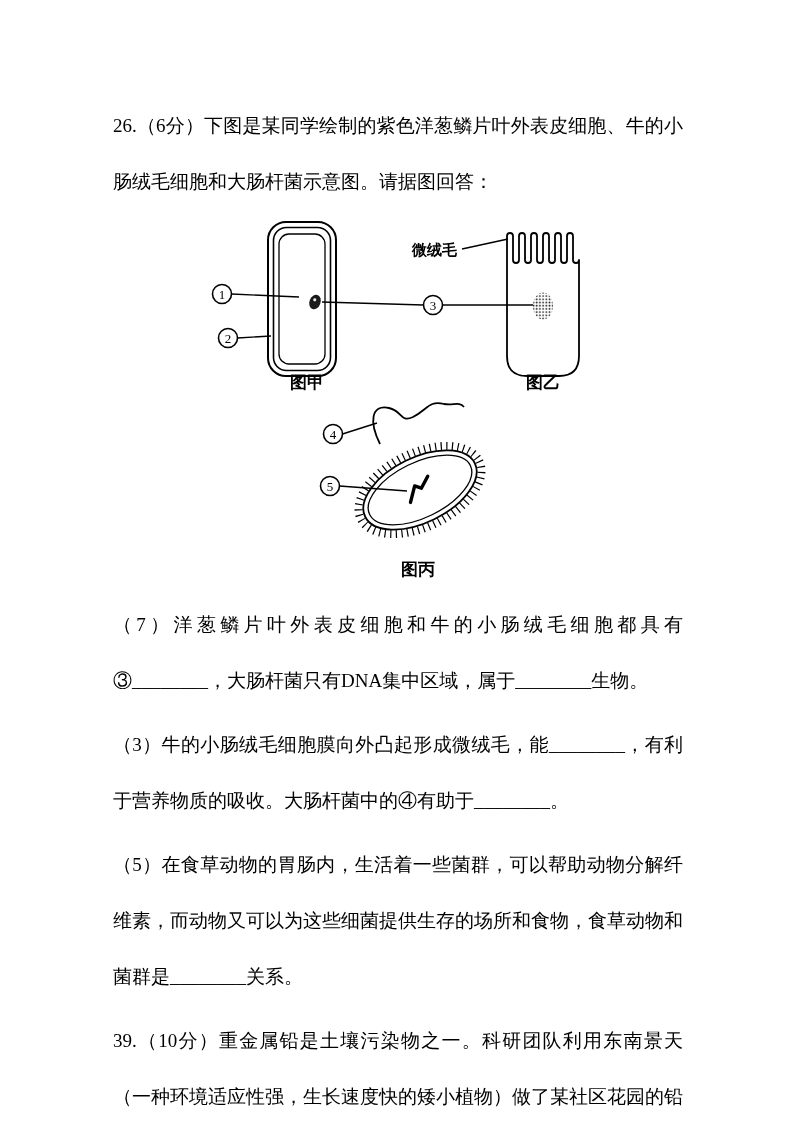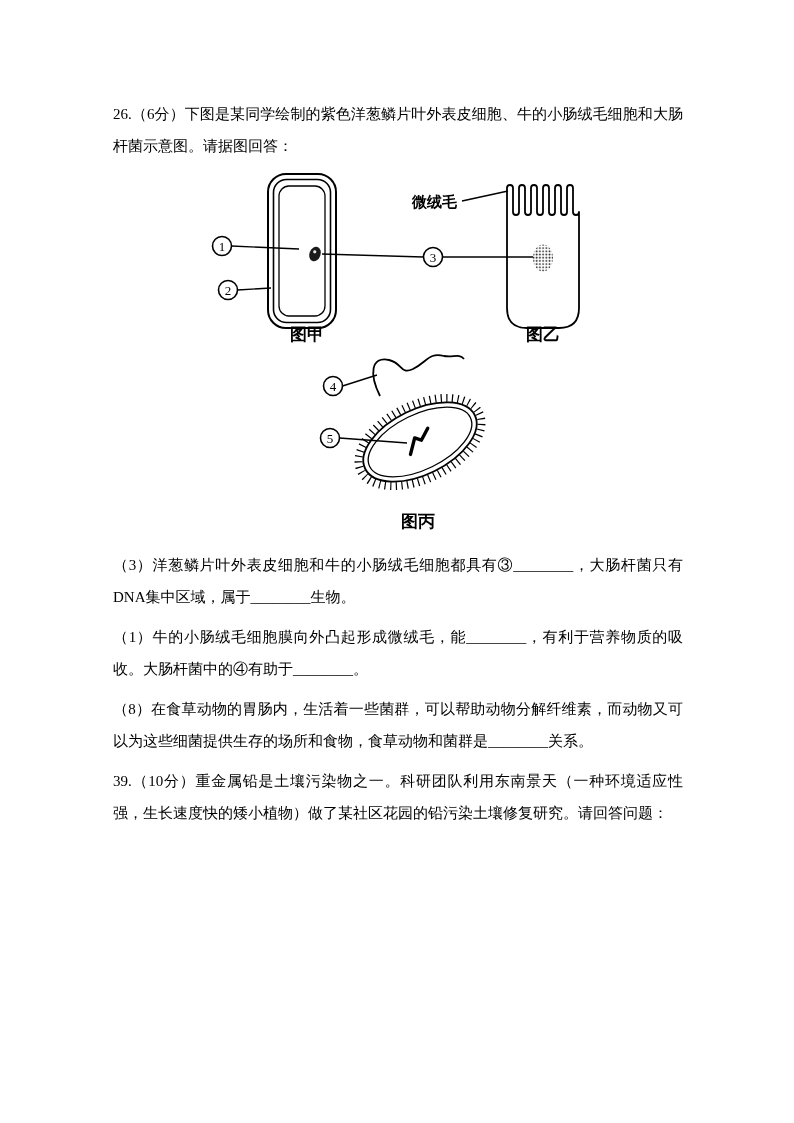--- a/index.html
+++ b/index.html
@@ -9,22 +9,22 @@
     font-family: "Liberation Serif", "DejaVu Serif", serif;
     color: #000;
   }
   .page {
     width: 794px; height: 1123px;
     padding: 98px 111px 30px 113px;
     overflow: hidden;
     background: #fff;
   }
   .para {
-    font-size: 15px;
-    line-height: 32px;
+    font-size: 19px;
+    line-height: 56px;
     text-align: justify;
     overflow-wrap: anywhere;
     margin-bottom: 8px;
   }
   .figure-wrap {
     margin: 2px 0 10px 0;
     width: 570px;
   }
   svg text {
     font-family: "Liberation Serif", "DejaVu Serif", serif;
@@ -107,18 +107,18 @@
       <g>
         <line x1="226.5" y1="268" x2="294" y2="273" stroke="#000" stroke-width="1.4"></line>
         <circle cx="217" cy="268" r="9.5" fill="#fff" stroke="#000" stroke-width="1.6"></circle>
         <text x="217" y="272.5" text-anchor="middle" class="svg-num">5</text>
       </g>
 
       <text x="305" y="357" text-anchor="middle" class="svg-caption">图丙</text>
     </svg>
   </div>
 
-  <p class="para">（3）洋葱鳞片叶外表皮细胞和牛的小肠绒毛细胞都具有③________，大肠杆菌只有DNA集中区域，属于________生物。</p>
-  <p class="para">（1）牛的小肠绒毛细胞膜向外凸起形成微绒毛，能________，有利于营养物质的吸收。大肠杆菌中的④有助于________。</p>
-  <p class="para">（8）在食草动物的胃肠内，生活着一些菌群，可以帮助动物分解纤维素，而动物又可以为这些细菌提供生存的场所和食物，食草动物和菌群是________关系。</p>
+  <p class="para">（7）洋葱鳞片叶外表皮细胞和牛的小肠绒毛细胞都具有③________，大肠杆菌只有DNA集中区域，属于________生物。</p>
+  <p class="para">（3）牛的小肠绒毛细胞膜向外凸起形成微绒毛，能________，有利于营养物质的吸收。大肠杆菌中的④有助于________。</p>
+  <p class="para">（5）在食草动物的胃肠内，生活着一些菌群，可以帮助动物分解纤维素，而动物又可以为这些细菌提供生存的场所和食物，食草动物和菌群是________关系。</p>
   <p class="para">39.（10分）重金属铅是土壤污染物之一。科研团队利用东南景天（一种环境适应性强，生长速度快的矮小植物）做了某社区花园的铅污染土壤修复研究。请回答问题：</p>
 
 </div>
 
 </body></html>

